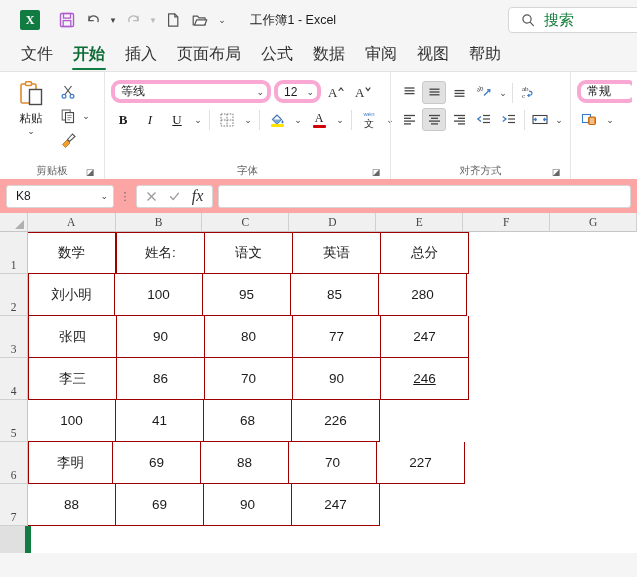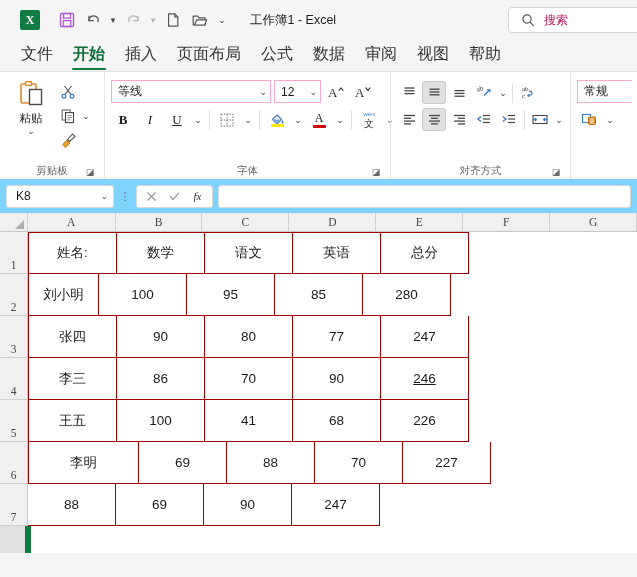--- a/index.html
+++ b/index.html
@@ -34,21 +34,21 @@
   }
   .title-text {
     margin-left: 18px; font-size: 12.5px; color: #1b1b1b; white-space: nowrap;
   }
   .searchbox {
     position: absolute; left: 508px; top: 7px;
     width: 205px; height: 26px;
     background: #ffffff; border: 1px solid #d6d6d6; border-radius: 4px;
     display: flex; align-items: center; padding-left: 12px; gap: 9px;
   }
-  .searchbox .ph { font-size: 12px; color: #be185d; }
+  .searchbox .ph { font-size: 15px; color: #15803d; }
 
   
   .tabstrip {
     height: 31px; background: #f5f5f5;
     display: flex; align-items: flex-end; padding-left: 12px; gap: 2px;
   }
   .tab {
     font-size: 16px; color: #333; padding: 3px 9px 6px 9px;
     cursor: pointer; position: relative; white-space: nowrap;
   }
@@ -90,41 +90,41 @@
     width: 24px; height: 23px; display: flex; align-items: center; justify-content: center;
     border-radius: 3px; cursor: pointer;
   }
   .ibtn.sel { background: #e1e1e1; border: 1px solid #c9c9c9; }
   .mini-caret { font-size: 9px; color: #444; width: 12px; text-align: center; cursor: pointer; }
 
   
   .fontg { width: 286px; }
   .frow { display: flex; align-items: center; gap: 3px; margin-bottom: 5px; }
   .combo {
-    height: 23px; border: 1px solid #f9a8d4; border-radius: 0; background: #fff;
+    height: 23px; border: 4px solid #f9a8d4; border-radius: 9px; background: #fff;
     display: flex; align-items: center; padding: 0 3px 0 6px; font-size: 12px; color: #1b1b1b;
     cursor: pointer;
   }
   .combo .cval { flex: 1; white-space: nowrap; overflow: hidden; }
   .combo .ccar { font-size: 9px; color: #444; padding-left: 4px; }
   .font-name { width: 160px; }
   .font-size { width: 47px; }
   .divider-v { width: 1px; height: 20px; background: #e0e0e0; margin: 0 2px; }
   .colorbar { height: 3px; width: 13px; margin-top: -2px; border-radius: 1px; }
 
   
   .aling { width: 180px; }
   .arow { display: flex; align-items: center; gap: 1px; margin-bottom: 4px; }
 
   
   .numg { width: 62px; overflow: hidden; }
 
   
   .fbar {
-    height: 34px; background: #7dd3fc; display: flex; align-items: center;
+    height: 34px; background: #fca5a5; display: flex; align-items: center;
     padding: 0 6px; gap: 5px;
   }
   .namebox {
     width: 108px; height: 23px; background: #fff; border: 1px solid #d6d6d6;
     border-radius: 3px; display: flex; align-items: center; padding: 0 5px 0 9px;
     font-size: 12px; color: #1b1b1b; cursor: pointer;
   }
   .namebox .nval { flex: 1; }
   .fb-dots { width: 12px; text-align: center; color: #666; font-size: 11px; letter-spacing: 0; cursor: pointer; }
   .fx-group {
@@ -510,21 +510,21 @@
           <line x1="2.5" y1="2.5" x2="10.5" y2="10.5" stroke="#999" stroke-width="1.3"></line>
           <line x1="10.5" y1="2.5" x2="2.5" y2="10.5" stroke="#999" stroke-width="1.3"></line>
         </svg>
       </div>
       <div class="fx-btn">
         <svg width="13" height="13" viewBox="0 0 13 13">
           <path d="M2.5 6.8 L5.2 9.6 L10.5 3.2" fill="none" stroke="#999" stroke-width="1.3" stroke-linecap="round" stroke-linejoin="round"></path>
         </svg>
       </div>
       <div class="fx-btn">
-        <span style="font-size:11px;font-style:italic;color:#333;font-family:'Liberation Serif',serif;">fx</span>
+        <span style="font-size:16px;font-style:italic;color:#333;font-family:'Liberation Serif',serif;">fx</span>
       </div>
     </div>
     <input class="formula-input" type="text" value="" style="">
   </div>
 
   <div class="gridwrap">
     <div class="colhdr">
       <div class="corner"></div>
       <div class="colcell" style="width:89px;">A</div>
       <div class="colcell" style="width:88px;">B</div>
@@ -543,31 +543,31 @@
         <div class="rowcell" style="height:42px;">4</div>
         <div class="rowcell" style="height:42px;">5</div>
         <div class="rowcell" style="height:42px;">6</div>
         <div class="rowcell" style="height:42px;">7</div>
         <div class="rowcell active" style="height:42px;">8</div>
       </div>
 
       <div class="sheet">
 
         <div class="srow">
+          <div class="scell bordered tbl-top" style="width:88px;height:42px;">数学</div>
           <div class="scell bordered tbl-top tbl-left" style="width:89px;height:42px;">姓名:</div>
-          <div class="scell bordered tbl-top" style="width:88px;height:42px;">数学</div>
           <div class="scell bordered tbl-top" style="width:88px;height:42px;">语文</div>
           <div class="scell bordered tbl-top" style="width:88px;height:42px;">英语</div>
           <div class="scell bordered tbl-top" style="width:88px;height:42px;">总分</div>
           <div class="scell" style="width:88px;height:42px;"></div>
           <div class="scell" style="width:88px;height:42px;"></div>
         </div>
 
         <div class="srow">
-          <div class="scell bordered tbl-left" style="width:71px;height:42px;">刘小明</div>
+          <div class="scell bordered tbl-left" style="width:87px;height:42px;">刘小明</div>
           <div class="scell bordered" style="width:88px;height:42px;">100</div>
           <div class="scell bordered" style="width:88px;height:42px;">95</div>
           <div class="scell bordered" style="width:88px;height:42px;">85</div>
           <div class="scell bordered" style="width:88px;height:42px;">280</div>
           <div class="scell" style="width:88px;height:42px;"></div>
           <div class="scell" style="width:88px;height:42px;"></div>
         </div>
 
         <div class="srow">
           <div class="scell bordered tbl-left" style="width:89px;height:42px;">张四</div>
@@ -583,31 +583,30 @@
           <div class="scell bordered tbl-left" style="width:89px;height:42px;">李三</div>
           <div class="scell bordered" style="width:88px;height:42px;">86</div>
           <div class="scell bordered" style="width:88px;height:42px;">70</div>
           <div class="scell bordered" style="width:88px;height:42px;">90</div>
           <div class="scell bordered" style="width:88px;height:42px;text-decoration:underline;">246</div>
           <div class="scell" style="width:88px;height:42px;"></div>
           <div class="scell" style="width:88px;height:42px;"></div>
         </div>
 
         <div class="srow">
-          <div class="scell bordered tbl-left" style="width:89px;height:42px;">王五</div>
           <div class="scell bordered" style="width:88px;height:42px;">100</div>
           <div class="scell bordered" style="width:88px;height:42px;">41</div>
           <div class="scell bordered" style="width:88px;height:42px;">68</div>
           <div class="scell bordered" style="width:88px;height:42px;">226</div>
           <div class="scell" style="width:88px;height:42px;"></div>
           <div class="scell" style="width:88px;height:42px;"></div>
         </div>
 
         <div class="srow">
-          <div class="scell bordered tbl-left" style="width:111px;height:42px;">李明</div>
+          <div class="scell bordered tbl-left" style="width:85px;height:42px;">李明</div>
           <div class="scell bordered" style="width:88px;height:42px;">69</div>
           <div class="scell bordered" style="width:88px;height:42px;">88</div>
           <div class="scell bordered" style="width:88px;height:42px;">70</div>
           <div class="scell bordered" style="width:88px;height:42px;">227</div>
           <div class="scell" style="width:88px;height:42px;"></div>
           <div class="scell" style="width:88px;height:42px;"></div>
         </div>
 
         <div class="srow">
           <div class="scell bordered" style="width:88px;height:42px;">88</div>

